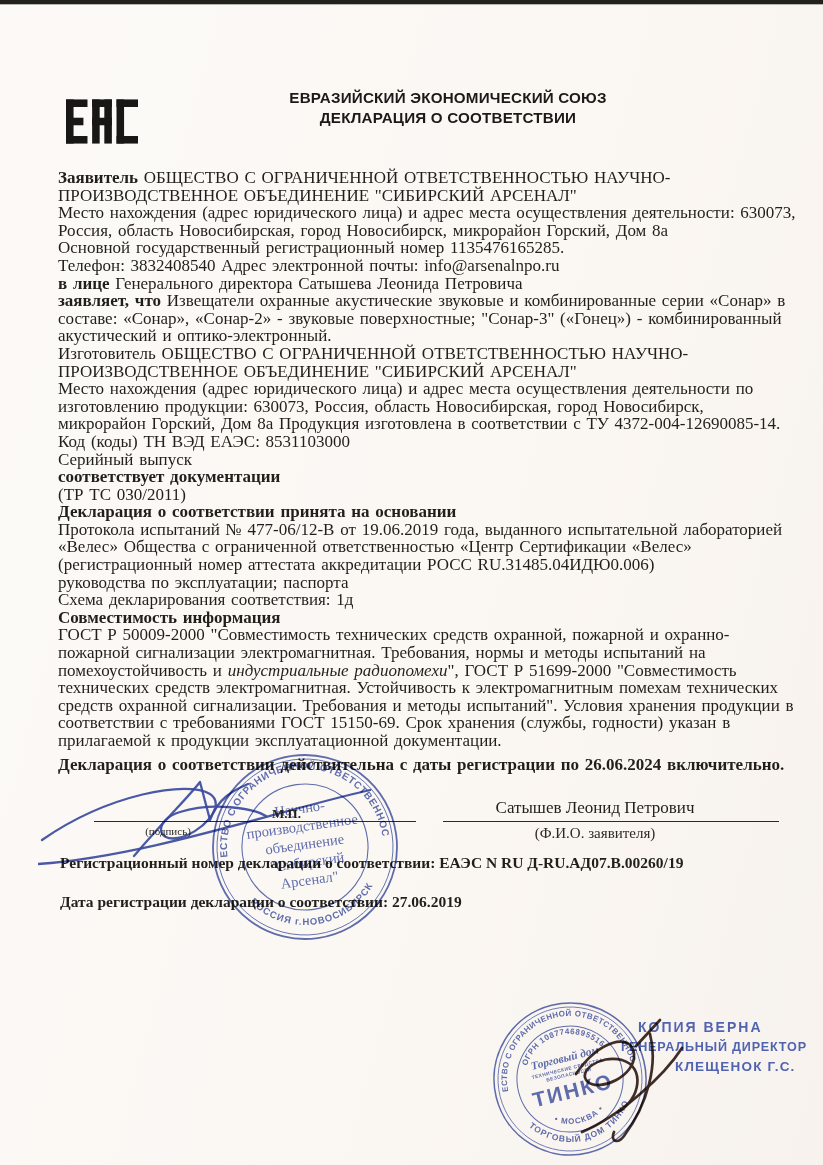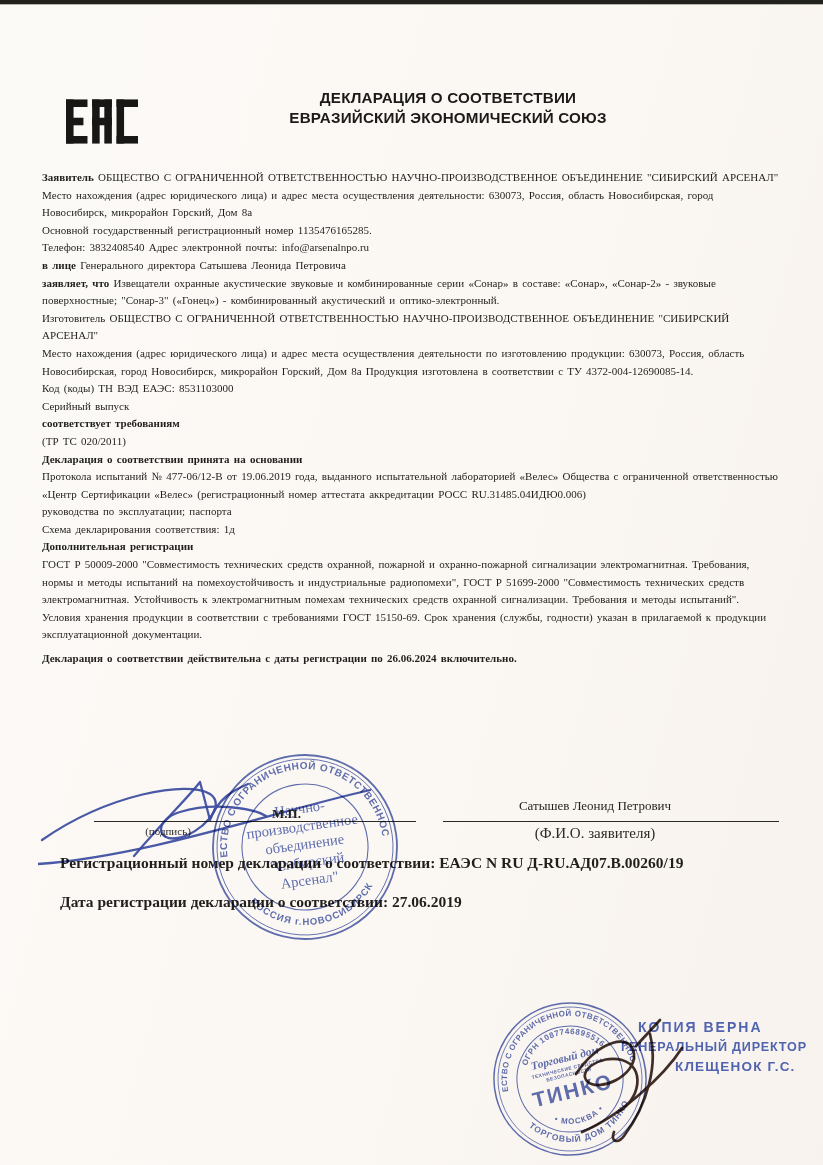--- a/index.html
+++ b/index.html
@@ -18,30 +18,30 @@
   .scan-top2{position:absolute;left:0;top:4px;width:823px;height:1px;background:#b2b7a9;}
 
   .eac{position:absolute;left:66px;top:85px;width:72px;height:73px;}
   .eac svg{display:block;width:100%;height:100%;}
   .eac rect{fill:#191715;}
 
   .titles{position:absolute;left:238px;top:88px;width:420px;text-align:center;
     font-family:"Liberation Sans","DejaVu Sans",sans-serif;font-weight:bold;
     font-size:15.2px;line-height:20px;letter-spacing:.2px;color:#1c1a18;}
 
-  .body-col{position:absolute;left:42px;top:169px;width:738px;z-index:1;
-    font-size:11px;line-height:17.6px;word-spacing:1.5px;}
+  .body-col{position:absolute;left:58px;top:169px;width:738px;z-index:1;
+    font-size:17px;line-height:17.6px;word-spacing:1.5px;}
   .body-col p{margin:0;}
   .body-col .validity{margin-top:6px;font-weight:bold;}
   b{font-weight:bold;}
-  .it{}
+  .it{font-style:italic;}
 
   .sigline{position:absolute;height:0;border-bottom:1.6px solid #2c2a27;z-index:1;}
   .small-label{position:absolute;font-size:11px;color:#2c2a27;text-align:center;z-index:1;}
-  .fio-name{position:absolute;left:445px;top:798px;width:300px;text-align:center;font-size:13px;z-index:1;}
+  .fio-name{position:absolute;left:445px;top:798px;width:300px;text-align:center;font-size:17px;z-index:1;}
   .mp{position:absolute;left:272px;top:806px;font-size:13px;font-weight:bold;z-index:4;}
   .regline{position:absolute;left:60px;font-weight:bold;font-size:15.5px;z-index:1;}
 
   .stamp{position:absolute;z-index:2;opacity:.85;mix-blend-mode:multiply;}
   .stamp svg{display:block;width:100%;height:100%;overflow:visible;}
   .stamp circle{fill:none;stroke:var(--stamp-blue);}
   .ring-text{fill:var(--stamp-blue);font-family:"Liberation Sans","DejaVu Sans",sans-serif;font-weight:bold;}
   .center-text{fill:var(--stamp-blue);font-family:"Liberation Serif","DejaVu Serif",serif;}
   .tinko-script{fill:var(--stamp-blue);font-family:"Liberation Serif","DejaVu Serif",serif;font-style:italic;font-weight:bold;}
   .tinko-logo{fill:var(--stamp-blue);font-family:"Liberation Sans","DejaVu Sans",sans-serif;font-weight:bold;}
@@ -79,42 +79,42 @@
       <rect x="45" y="0" width="34" height="13"></rect>
         <rect x="45" y="31.5" width="34" height="13"></rect>
 
       <rect x="87" y="0" width="13" height="76"></rect>
         <rect x="87" y="0" width="37" height="13"></rect>
       <rect x="87" y="63" width="37" height="13"></rect>
     </svg>
   </div>
 
   <div class="titles">
+    <div>ЕВРАЗИЙСКИЙ ЭКОНОМИЧЕСКИЙ СОЮЗ</div>
     <div>ДЕКЛАРАЦИЯ О СООТВЕТСТВИИ</div>
-    <div>ЕВРАЗИЙСКИЙ ЭКОНОМИЧЕСКИЙ СОЮЗ</div>
   </div>
 
   <div class="body-col">
     <p><b>Заявитель</b><span> ОБЩЕСТВО С ОГРАНИЧЕННОЙ ОТВЕТСТВЕННОСТЬЮ НАУЧНО-ПРОИЗВОДСТВЕННОЕ ОБЪЕДИНЕНИЕ "СИБИРСКИЙ АРСЕНАЛ"</span></p>
     <p>Место нахождения (адрес юридического лица) и адрес места осуществления деятельности: 630073, Россия, область Новосибирская, город Новосибирск, микрорайон Горский, Дом 8а</p>
     <p>Основной государственный регистрационный номер 1135476165285.</p>
     <p>Телефон: 3832408540 Адрес электронной почты: info@arsenalnpo.ru</p>
     <p><b>в лице</b><span> Генерального директора Сатышева Леонида Петровича</span></p>
     <p><b>заявляет, что</b><span> Извещатели охранные акустические звуковые и комбинированные серии «Сонар» в составе: «Сонар», «Сонар-2» - звуковые поверхностные; "Сонар-3" («Гонец») - комбинированный акустический и оптико-электронный.</span></p>
     <p>Изготовитель ОБЩЕСТВО С ОГРАНИЧЕННОЙ ОТВЕТСТВЕННОСТЬЮ НАУЧНО-ПРОИЗВОДСТВЕННОЕ ОБЪЕДИНЕНИЕ "СИБИРСКИЙ АРСЕНАЛ"</p>
     <p>Место нахождения (адрес юридического лица) и адрес места осуществления деятельности по изготовлению продукции: 630073, Россия, область Новосибирская, город Новосибирск, микрорайон Горский, Дом 8а Продукция изготовлена в соответствии с ТУ 4372-004-12690085-14.</p>
     <p>Код (коды) ТН ВЭД ЕАЭС: 8531103000</p>
     <p>Серийный выпуск</p>
-    <p><b>соответствует требованиям</b></p>
-    <p>(ТР ТС 020/2011)</p>
+    <p><b>соответствует документации</b></p>
+    <p>(ТР ТС 030/2011)</p>
     <p><b>Декларация о соответствии принята на основании</b></p>
     <p>Протокола испытаний № 477-06/12-В от 19.06.2019 года, выданного испытательной лабораторией «Велес» Общества с ограниченной ответственностью «Центр Сертификации «Велес» (регистрационный номер аттестата аккредитации РОСС  RU.31485.04ИДЮ0.006)</p>
     <p>руководства по эксплуатации; паспорта</p>
     <p>Схема декларирования соответствия: 1д</p>
-    <p><b>Дополнительная регистрации</b></p>
+    <p><b>Совместимость информация</b></p>
     <p><span>ГОСТ Р 50009-2000 "Совместимость технических средств охранной, пожарной и охранно-пожарной сигнализации электромагнитная.  Требования, нормы и методы испытаний на помехоустойчивость и </span><span class="it">индустриальные радиопомехи</span><span>", ГОСТ Р 51699-2000 "Совместимость технических средств электромагнитная.  Устойчивость к электромагнитным помехам технических средств охранной сигнализации. Требования и методы испытаний". Условия хранения продукции в соответствии с требованиями ГОСТ 15150-69. Срок хранения (службы, годности) указан в прилагаемой к продукции эксплуатационной документации.</span></p>
     <p class="validity">Декларация о соответствии действительна с даты регистрации по 26.06.2024 включительно.</p>
   </div>
 
   <div class="sigline" style="left:94px;top:821px;width:322px;"></div>
   <div class="small-label" style="left:118px;top:825px;width:100px;">(подпись)</div>
   <div class="mp">М.П.</div>
   <div class="fio-name">Сатышев Леонид Петрович</div>
   <div class="sigline" style="left:443px;top:821px;width:336px;"></div>
   <div class="small-label" style="left:515px;top:825px;width:160px;font-size:15px;">(Ф.И.О. заявителя)</div>

